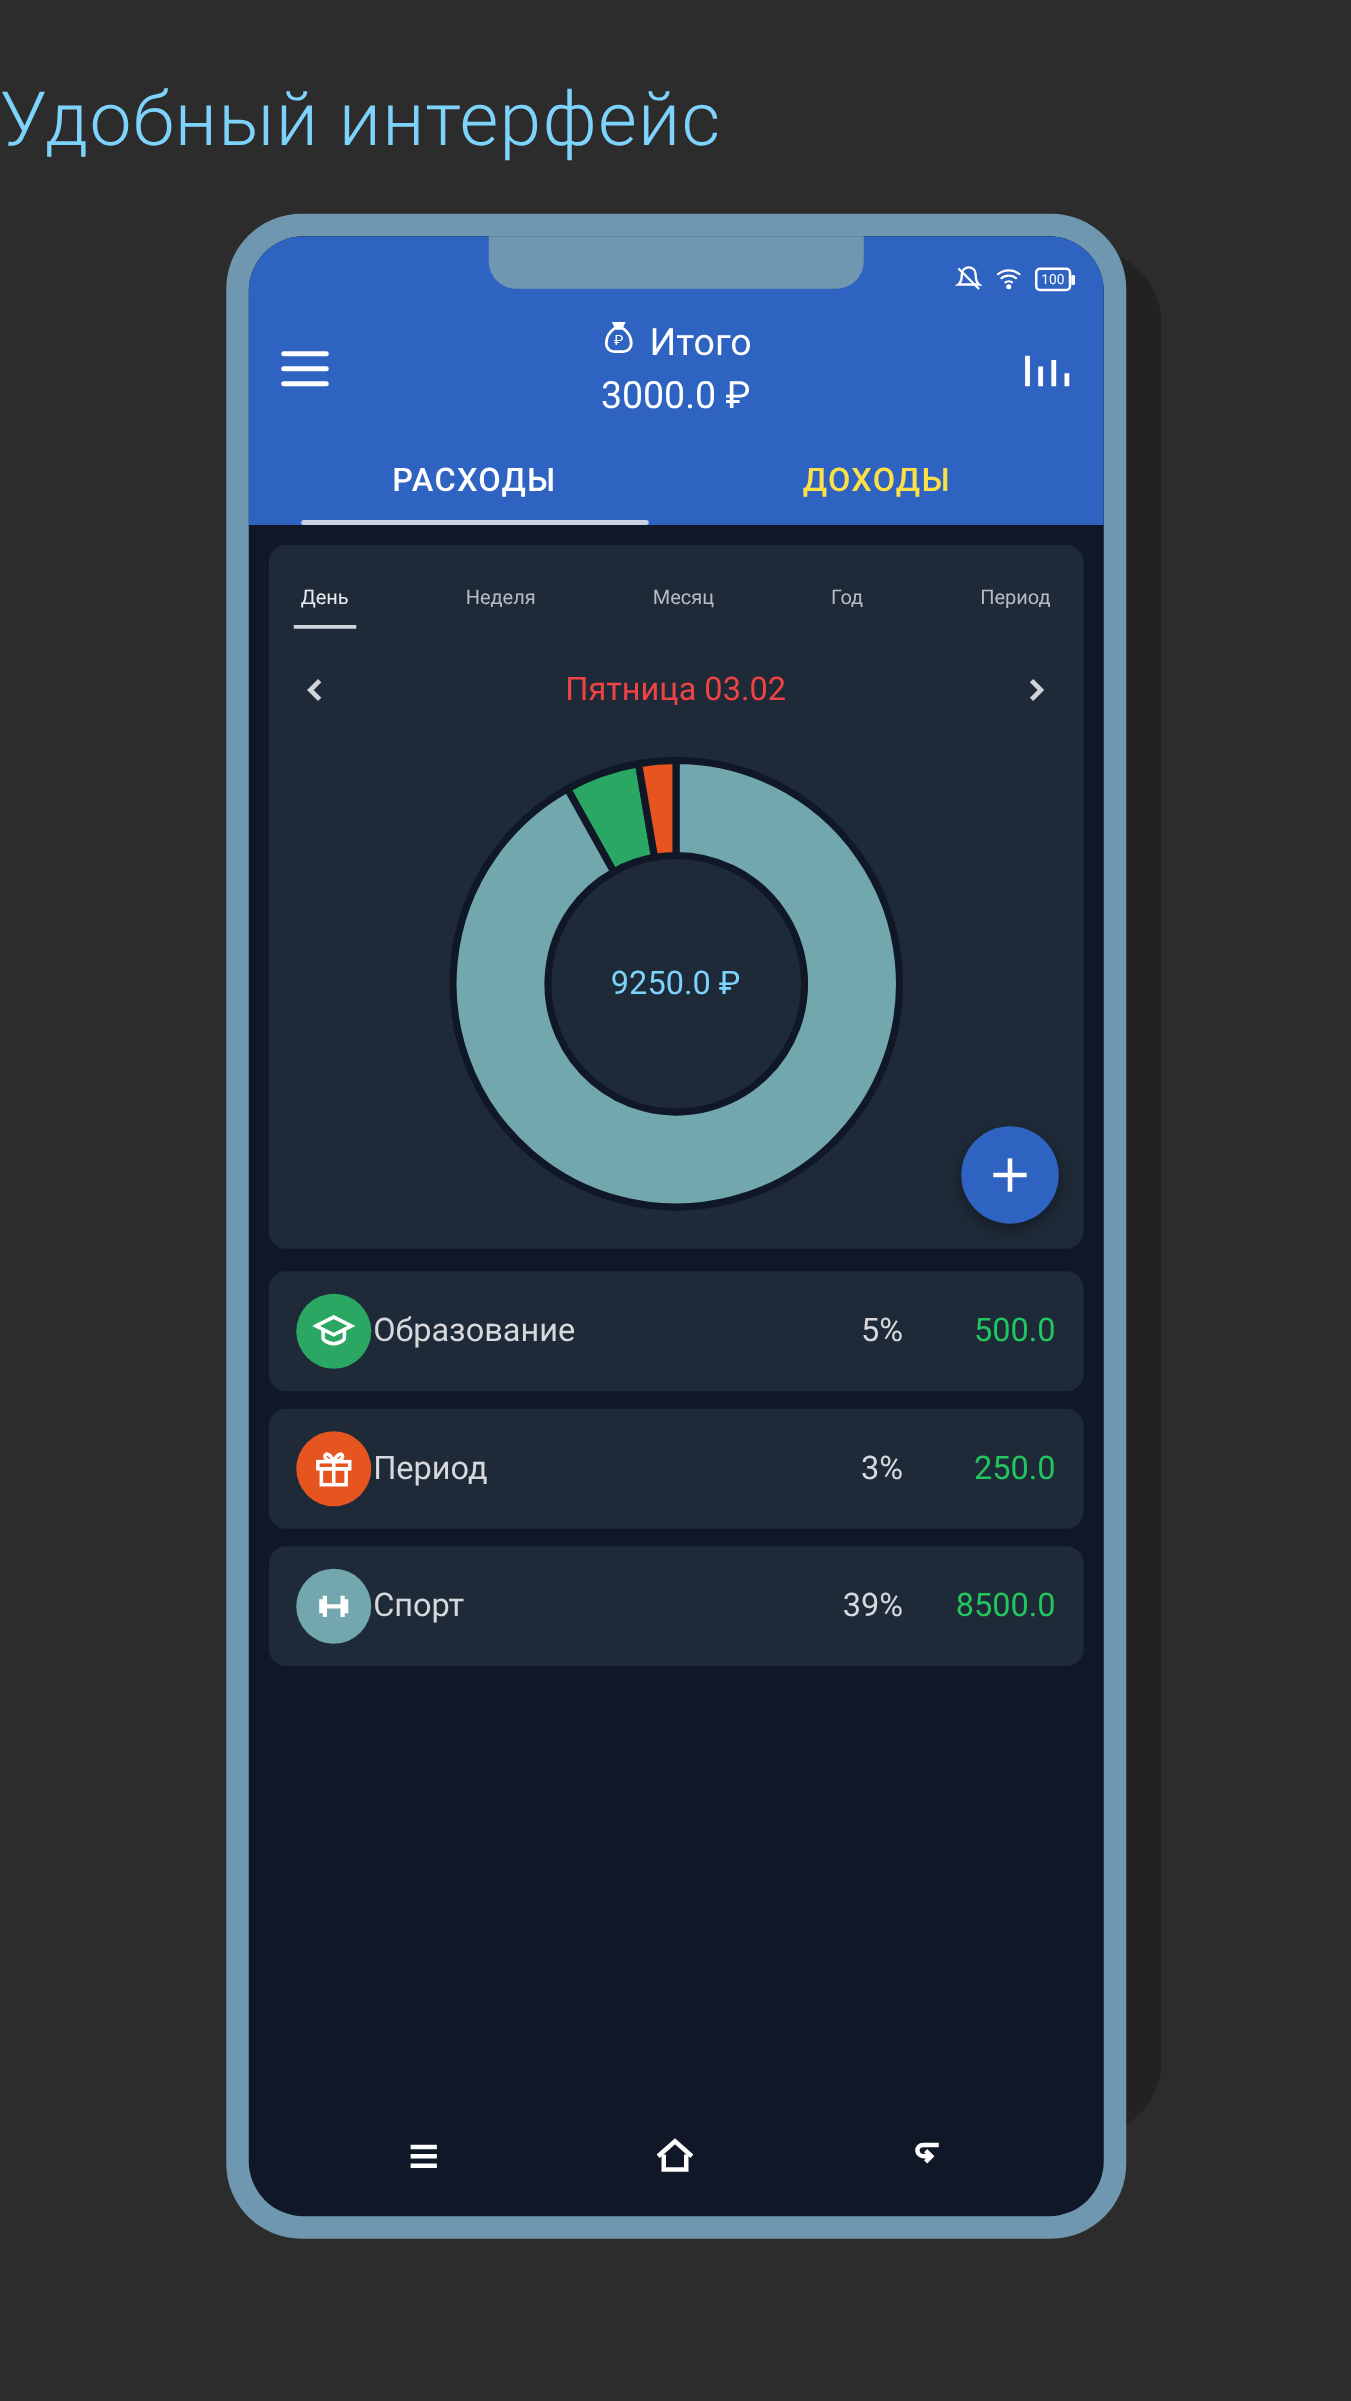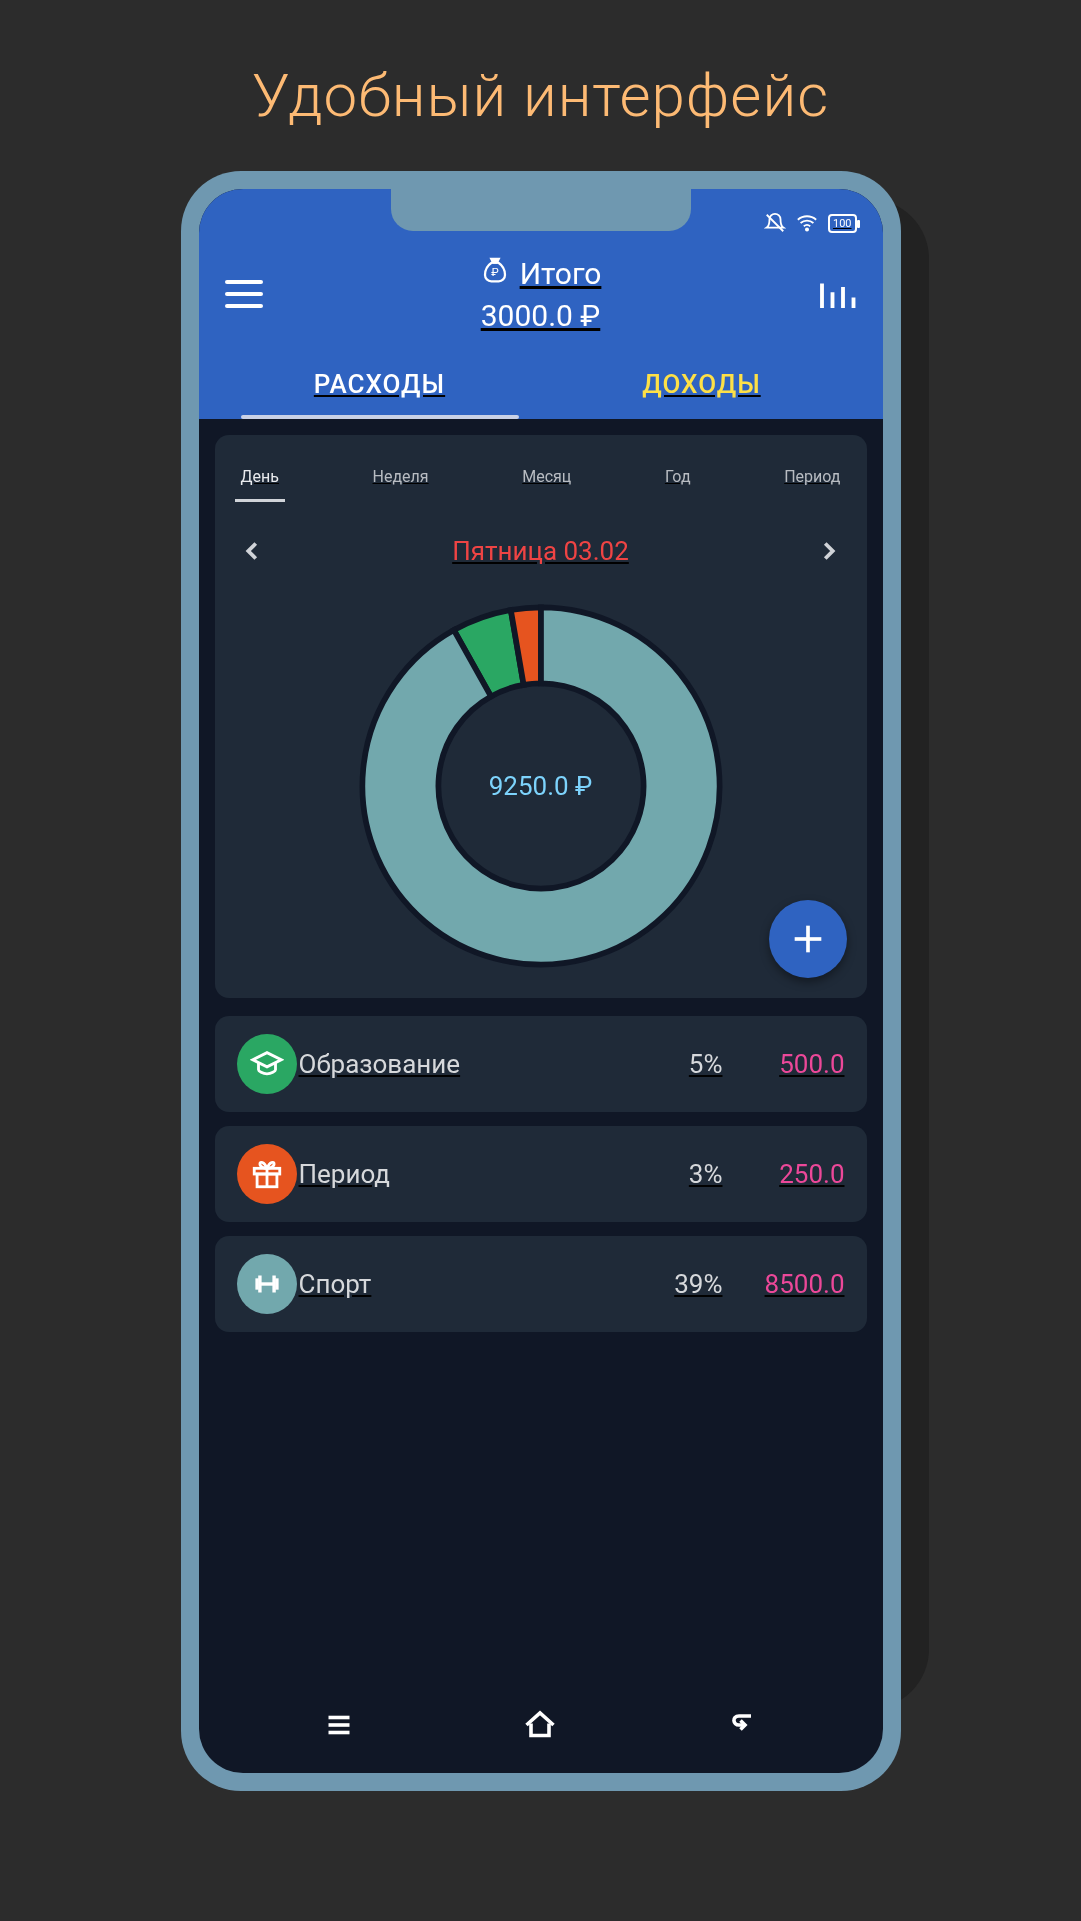--- a/index.html
+++ b/index.html
@@ -5,24 +5,23 @@
   * { box-sizing: border-box; margin: 0; padding: 0; }
   body {
     width: 1081px;
     height: 1921px;
     background: #2c2c2c;
     font-family: -apple-system, BlinkMacSystemFont, "Segoe UI", Roboto, Arial, sans-serif;
     overflow: hidden;
     position: relative;
   }
   .page-title {
-    color: #fdba74;
+    color: #7dd3fc;
     font-size: 60px;
     font-weight: 300;
-    text-align: center;
     padding: 60px 0 40px;
     letter-spacing: 1px;
   }
   .phone-wrap {
     position: relative;
     width: 720px;
     margin: 0 auto;
   }
   .phone-shadow {
     position: absolute;
@@ -35,21 +34,20 @@
     z-index: 0;
   }
   .phone {
     position: relative;
     width: 720px;
     height: 1620px;
     background: #6f98b0;
     border-radius: 60px;
     padding: 18px;
     z-index: 1;
-    text-decoration: underline;
   }
   .screen {
     position: relative;
     width: 100%;
     height: 100%;
     background: #101726;
     border-radius: 44px;
     overflow: hidden;
   }
   .notch {
@@ -187,21 +185,21 @@
     gap:2px;
     cursor:pointer;
   }
   .row-icon {
     width:60px; height:60px; border-radius:50%;
     display:flex; align-items:center; justify-content:center;
     flex-shrink:0;
   }
   .row-name { flex:1; color:#d6d8db; font-size:26px; }
   .row-pct { width:80px; text-align:right; color:#d6d8db; font-size:26px; }
-  .row-val { width:120px; text-align:right; color:#ec4899; font-size:26px; }
+  .row-val { width:120px; text-align:right; color:#22c55e; font-size:26px; }
   .navbar {
     position:absolute; left:0; right:0; bottom:0;
     height:82px;
     display:flex; align-items:center; justify-content:space-around;
     padding: 0 40px 10px;
     color:#fff;
   }
   .nav-item { cursor:pointer; }
 </style>
 </head>

